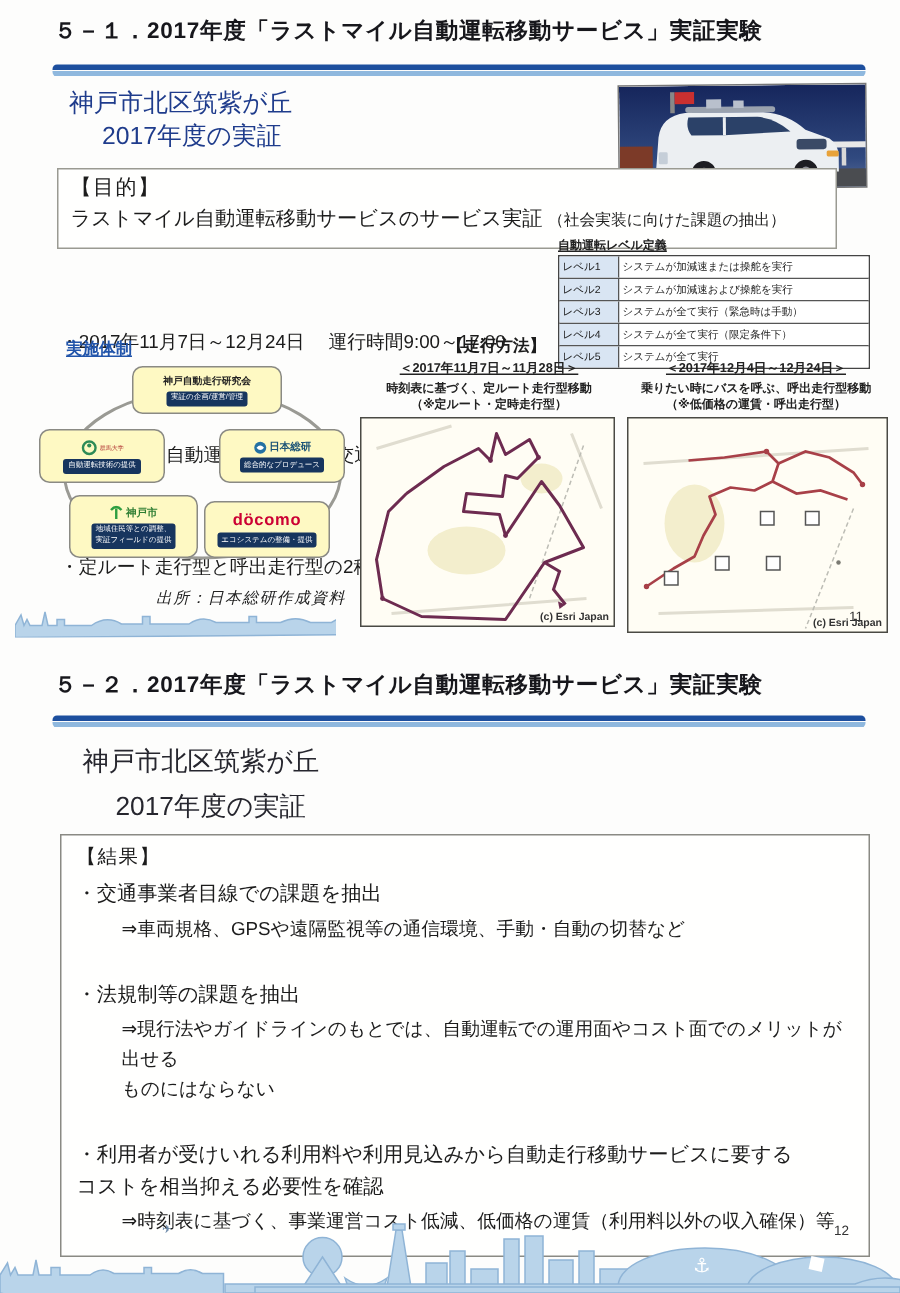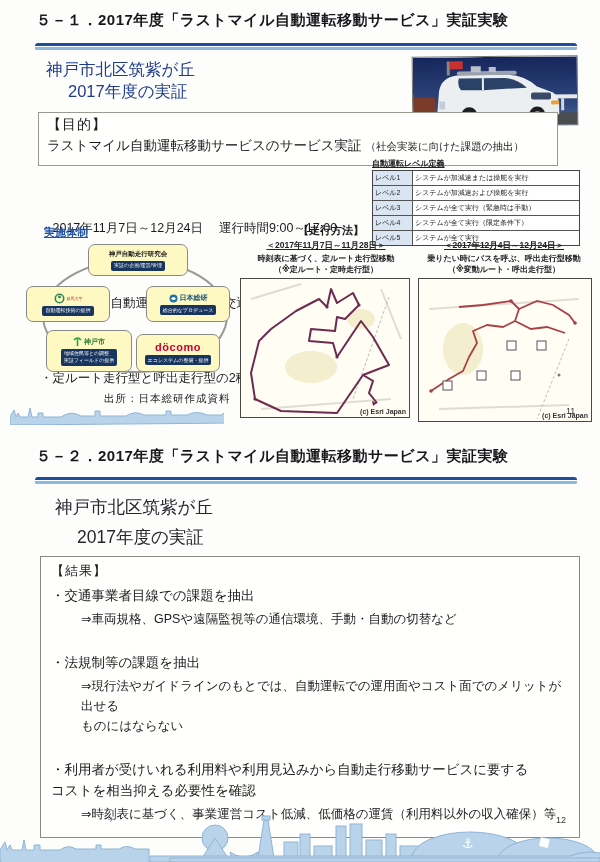--- a/index.html
+++ b/index.html
@@ -47,21 +47,21 @@
   .gunma-cap { font-size:4px; color:#b03030; }
 
   
   .map-block { position:absolute; width:172px; text-align:center; }
   .map-period { font-size:8.5px; font-weight:bold; text-decoration:underline; color:#222; }
   .map-desc { font-size:8px; font-weight:bold; color:#222; margin-top:1px; }
   .map-note { font-size:8px; font-weight:bold; color:#222; }
   .map-canvas { position:relative; margin-top:3px; border:1px solid #4a4a44; background:#fffdf4; }
   .esri { position:absolute; right:3px; bottom:2px; font-size:7px; font-weight:bold; color:#333; }
 
-  .source-line { position:absolute; font-size:10.5px; color:#222; letter-spacing:1px; }
+  .source-line { position:absolute; font-size:10.5px; color:#222; letter-spacing:1px;font-style:italic; }
   .pageno { position:absolute; font-size:9px; color:#333; }
 
   
   .results-box { position:absolute; border:1px solid #8a8a84; background:#fffffe; padding:5px 10px; }
   .results-label { font-size:13px; letter-spacing:1px; margin-bottom:6px; }
   .res-head { font-size:13.5px; line-height:1.55; white-space:pre-line; }
   .res-detail { font-size:12.5px; line-height:1.6; margin:2px 0 0 30px; white-space:pre-line; }
   .res-item { margin-bottom:24px; }
 
   .photo { position:absolute; left:412px; top:56px; width:166px; height:70px; transform:rotate(-.6deg);
@@ -222,21 +222,21 @@
         <circle cx="14" cy="120" r="1.6" fill="#6d2b50"></circle>
           <circle cx="96" cy="78" r="1.6" fill="#6d2b50"></circle>
       </svg>
       <div class="esri">(c) Esri Japan</div>
     </div>
   </div>
 
   <div class="map-block" style="left:418px; top:240px;">
     <div class="map-period">＜2017年12月4日～12月24日＞</div>
     <div class="map-desc">乗りたい時にバスを呼ぶ、呼出走行型移動</div>
-    <div class="map-note">（※変動ルート・呼出走行型）</div>
+    <div class="map-note">（※低価格の運賃・呼出走行型）</div>
     <div class="map-canvas" style="width:174px; height:144px;">
       <svg width="172" height="142" viewBox="0 0 172 142">
         <ellipse cx="44" cy="70" rx="20" ry="26" fill="#f3eecd"></ellipse>
         <path d="M10,30 L160,20 M20,130 L150,126" stroke="#e0ddd0" stroke-width="2" fill="none"></path>
         <path d="M150,60 L118,140" stroke="#bdbdb5" stroke-width="1" stroke-dasharray="3,2" fill="none"></path>
         <path d="M12,112 30,100 44,92 50,78 58,64 54,52 68,46 84,48 96,42 100,30 92,22 64,26 40,28" fill="none" stroke="#a84048" stroke-width="1.8" stroke-linejoin="round"></path>
         <path d="M100,30 118,22 134,26 150,36 156,44" fill="none" stroke="#a84048" stroke-width="1.8"></path>
         <path d="M96,42 112,50 128,48 146,54" fill="none" stroke="#a84048" stroke-width="1.8"></path>
         <g fill="#fff" stroke="#555" stroke-width="1">
           <rect x="24" y="102" width="9" height="9"></rect>

